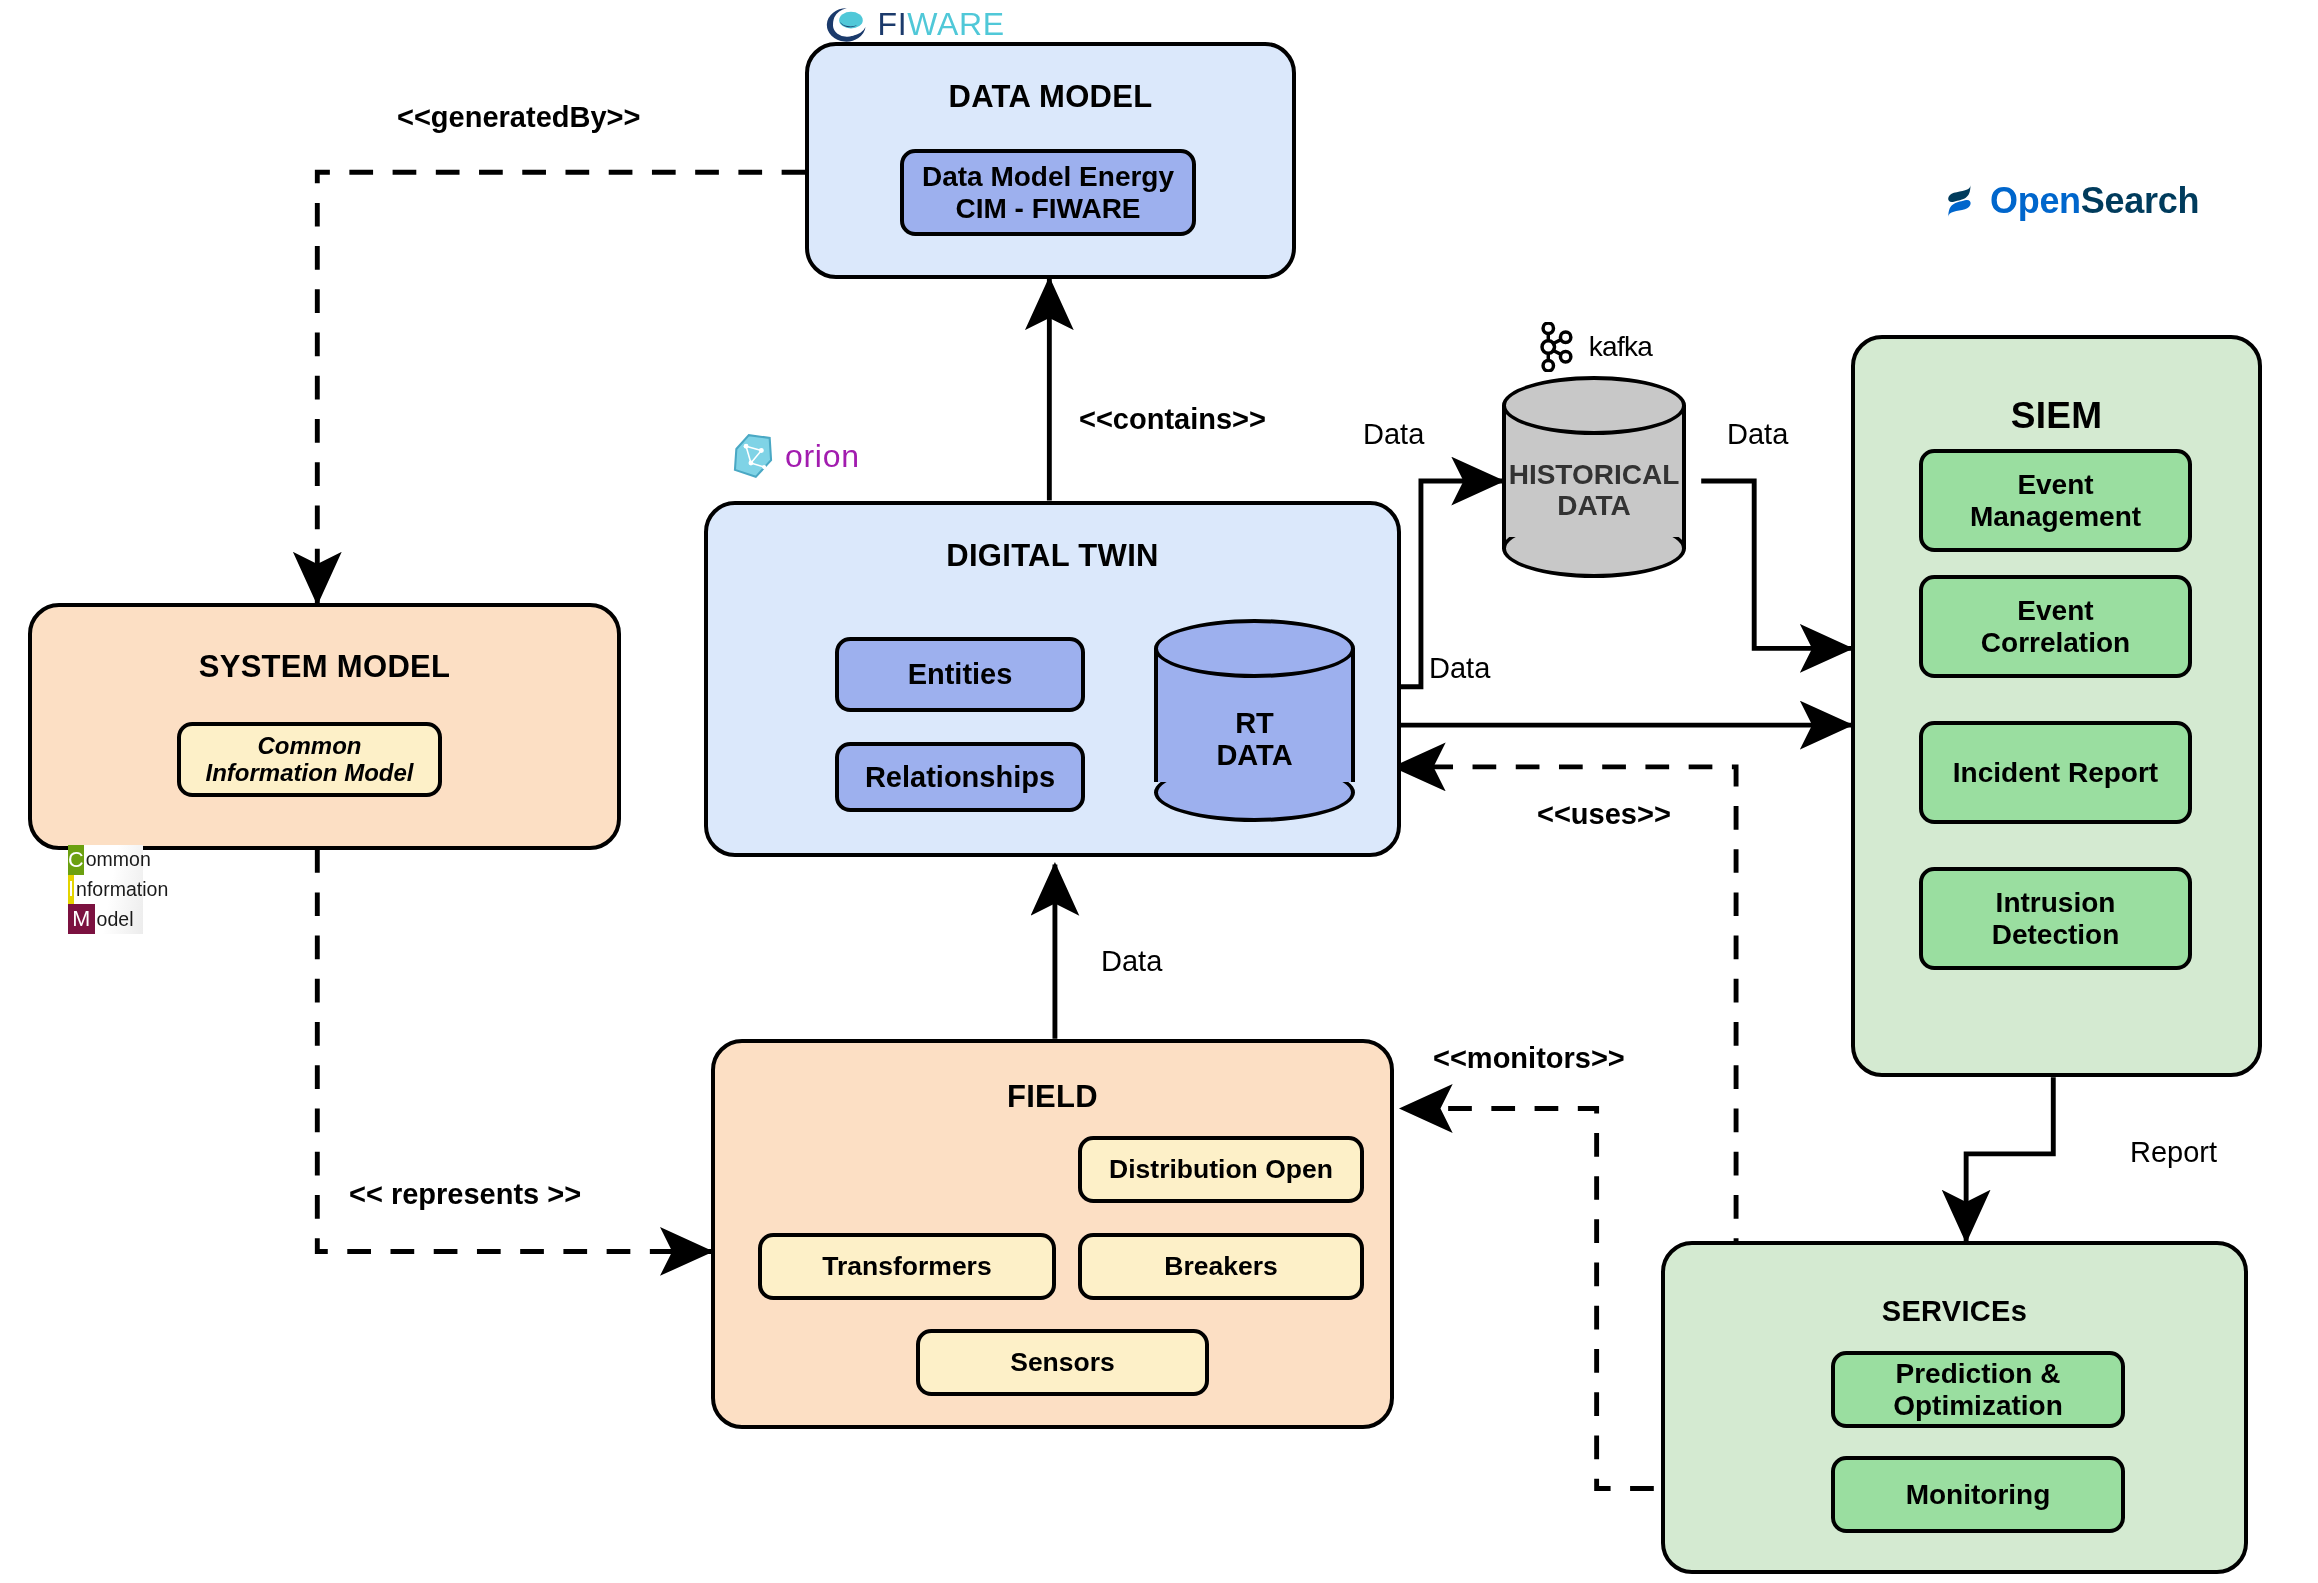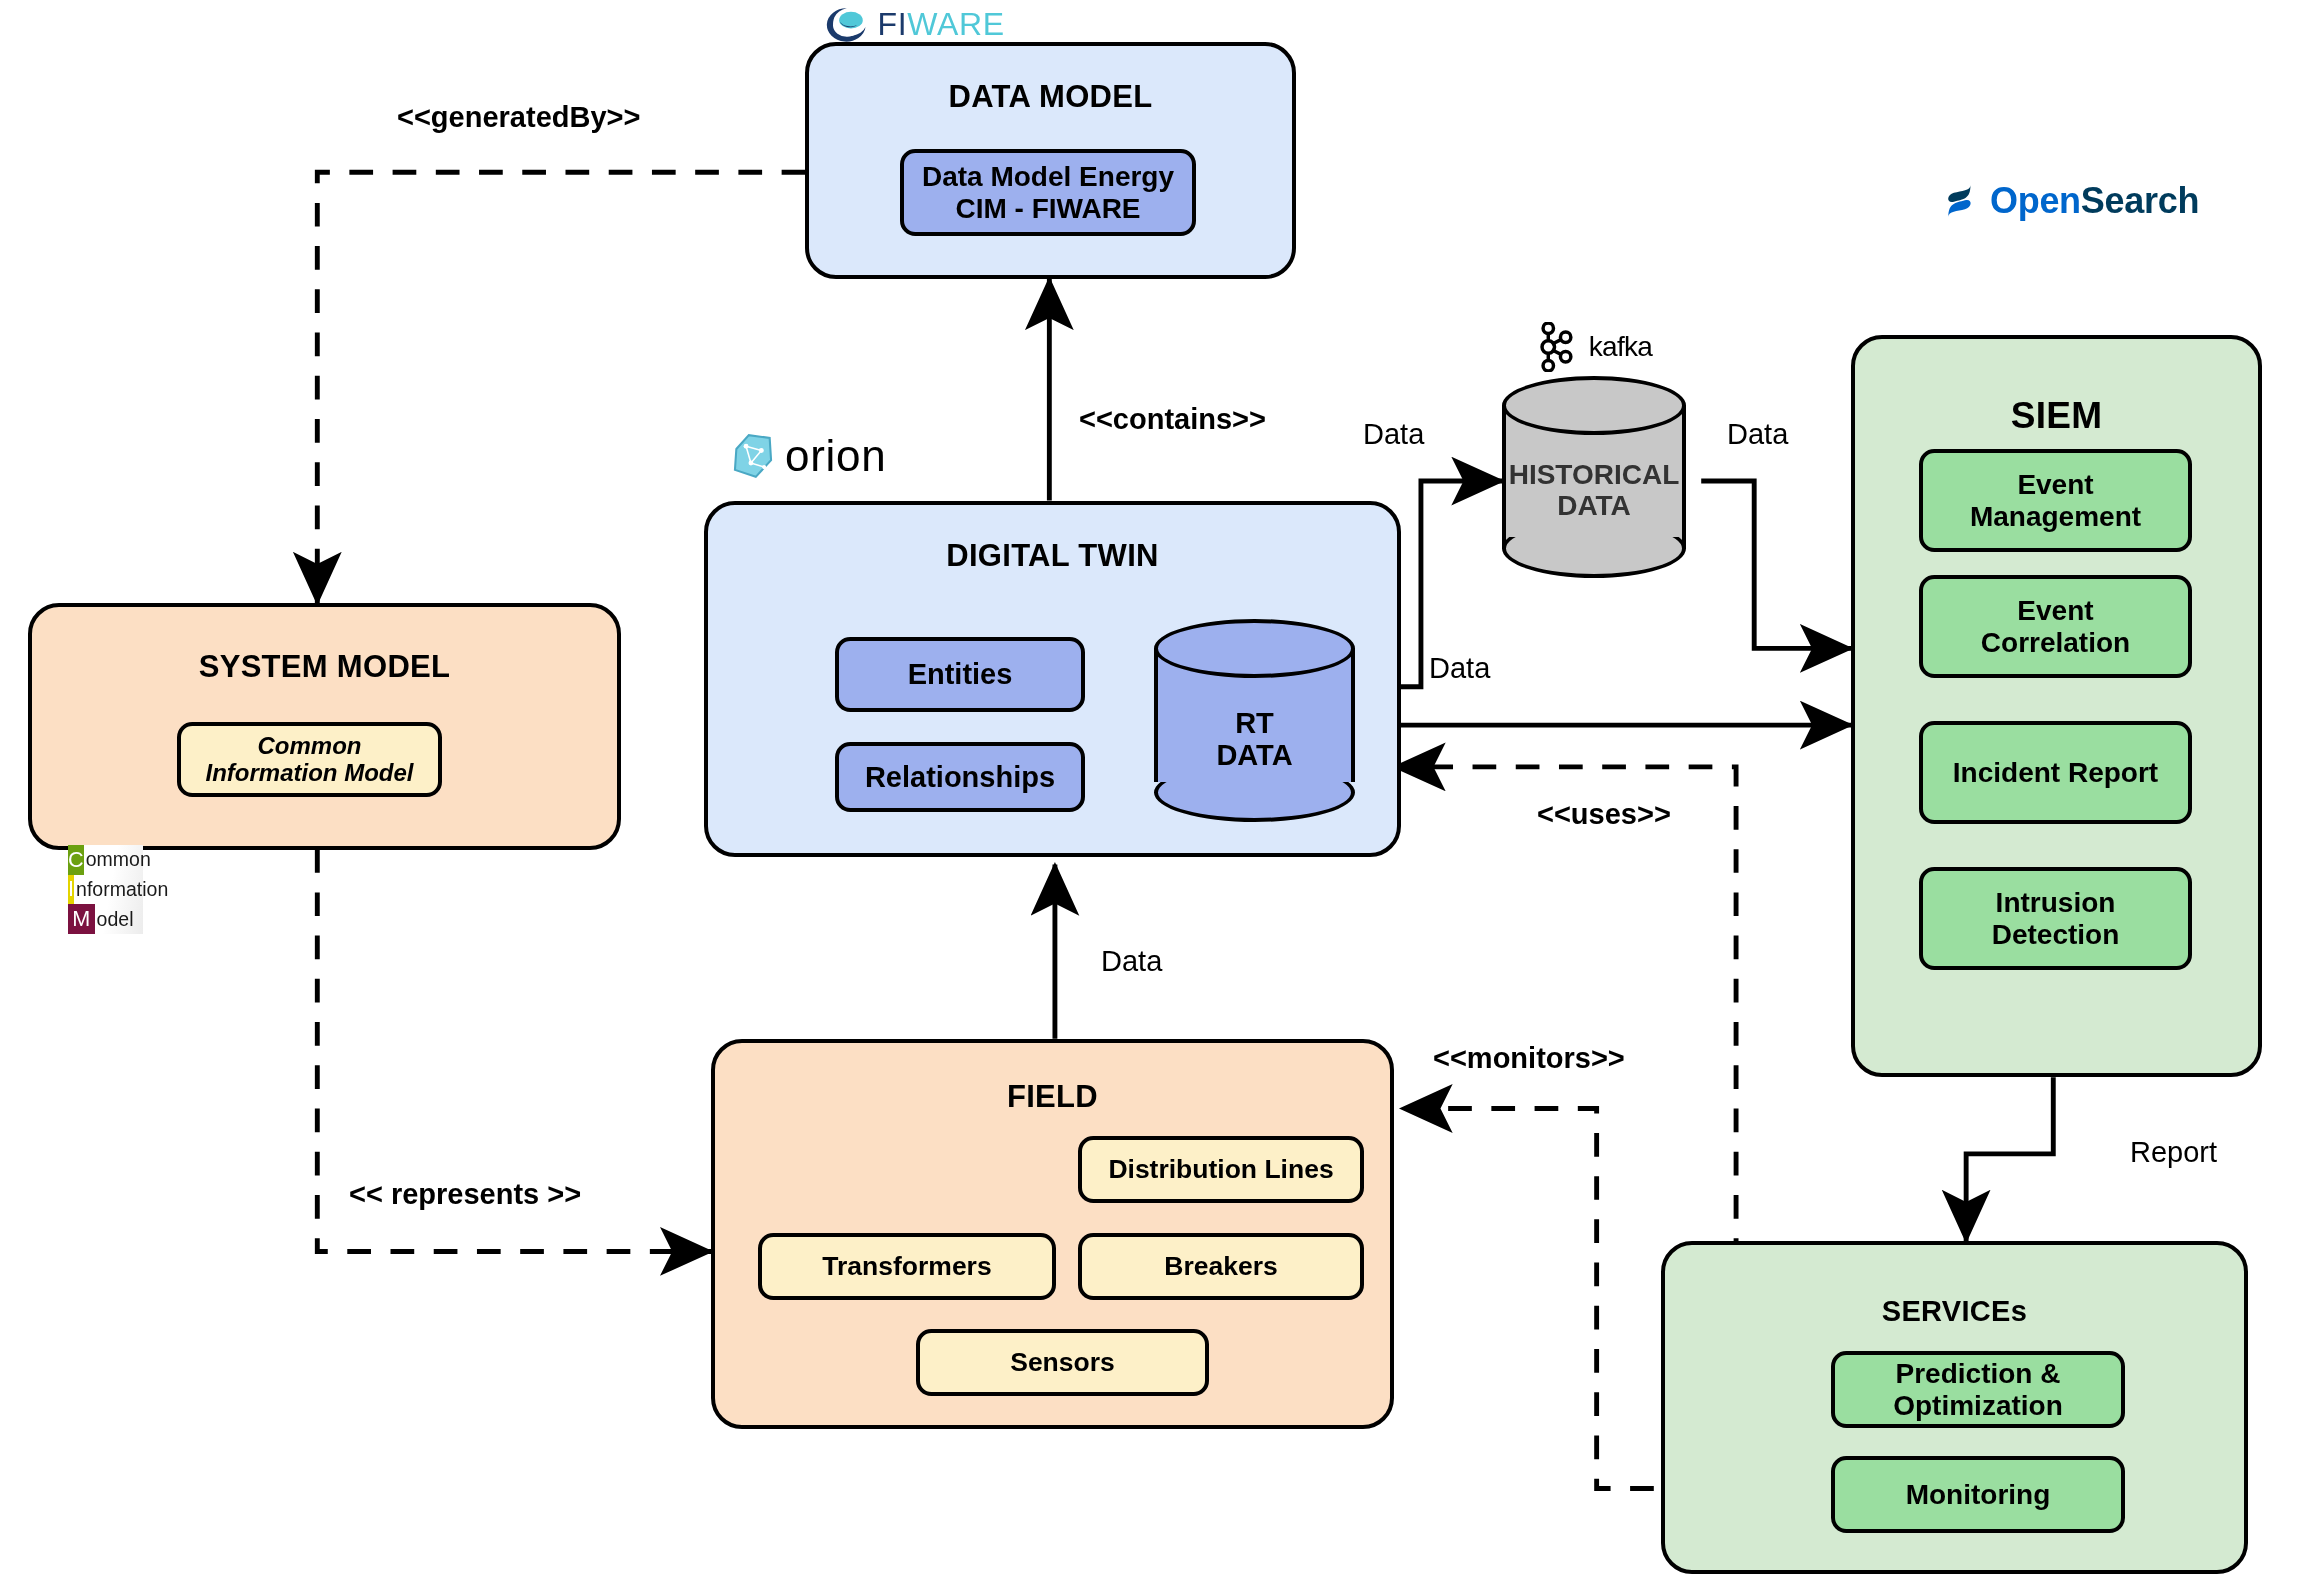--- a/index.html
+++ b/index.html
@@ -34,21 +34,21 @@
   .cyl .top{position:absolute;left:0;right:0;border:4.2px solid #000;border-radius:50%;box-sizing:border-box;}
   .cyl .bot{position:absolute;left:0;right:0;border:4.2px solid #000;border-radius:50%;box-sizing:border-box;}
   .cyl .ctext{position:absolute;left:0;right:0;text-align:center;font-weight:bold;line-height:1.1;color:#000;}
 
   
   #wires{position:absolute;left:0;top:0;width:2319px;height:1584px;pointer-events:none;}
 
   
   .logo{position:absolute;display:flex;align-items:center;}
   .fiware-txt{font-size:32px;letter-spacing:0.7px;font-weight:500;}
-  .orion-txt{font-size:44px;color:#000000;font-weight:400;letter-spacing:0.7px;}
+  .orion-txt{font-size:32px;color:#a21caf;font-weight:400;letter-spacing:0.7px;}
   .kafka-txt{font-size:28px;color:#000;letter-spacing:-0.7px;font-weight:500;}
   .os-txt{font-size:36px;font-weight:bold;color:#005eb8;letter-spacing:-0.3px;}
 
   
   #cimlegend{position:absolute;background:linear-gradient(100deg,#ffffff 0%,#ffffff 55%,#ececec 100%);}
   #cimlegend .row{display:flex;align-items:center;height:33.3%;}
   #cimlegend .sq{width:26.5px;height:100%;display:flex;align-items:center;justify-content:center;
                  color:#fff;font-size:21.6px;font-family:"Liberation Sans",sans-serif;}
   #cimlegend .wd{font-size:19.5px;color:#1a1a1a;padding-left:2.1px;font-family:"Liberation Sans",sans-serif;}
 </style>
@@ -197,21 +197,21 @@
     <div class="row">
       <span class="sq" style="background:#7b1140;">M</span>
       <span class="wd">odel</span>
     </div>
   </div>
 
   <div class="lbl lbl-b" style="left:349px;top:1178px;font-size:29px;">&lt;&lt; represents &gt;&gt;</div>
 
   <div class="block orange-outer" style="left:711px;top:1039px;width:683px;height:390px;">
     <div class="btitle" style="top:36px;font-size:31px;">FIELD</div>
-    <div class="pill pill-cream" style="left:363px;top:93px;width:286px;height:67px;font-size:26.5px;">Distribution Lines</div>
+    <div class="pill pill-cream" style="left:363px;top:93px;width:286px;height:67px;font-size:26.5px;">Distribution Open</div>
     <div class="pill pill-cream" style="left:43px;top:190px;width:298px;height:67px;font-size:26.5px;">Transformers</div>
     <div class="pill pill-cream" style="left:363px;top:190px;width:286px;height:67px;font-size:26.5px;">Breakers</div>
     <div class="pill pill-cream" style="left:201px;top:286px;width:293px;height:67px;font-size:26.5px;">Sensors</div>
   </div>
 
   <div class="block green-outer" style="left:1851px;top:335px;width:411px;height:742px;">
     <div class="btitle" style="top:56px;font-size:37px;">SIEM</div>
     <div class="pill pill-green" style="left:64px;top:110px;width:273px;height:103px;font-size:28px;white-space:pre-line;">Event
 Management</div>
     <div class="pill pill-green" style="left:64px;top:236px;width:273px;height:103px;font-size:28px;white-space:pre-line;">Event

